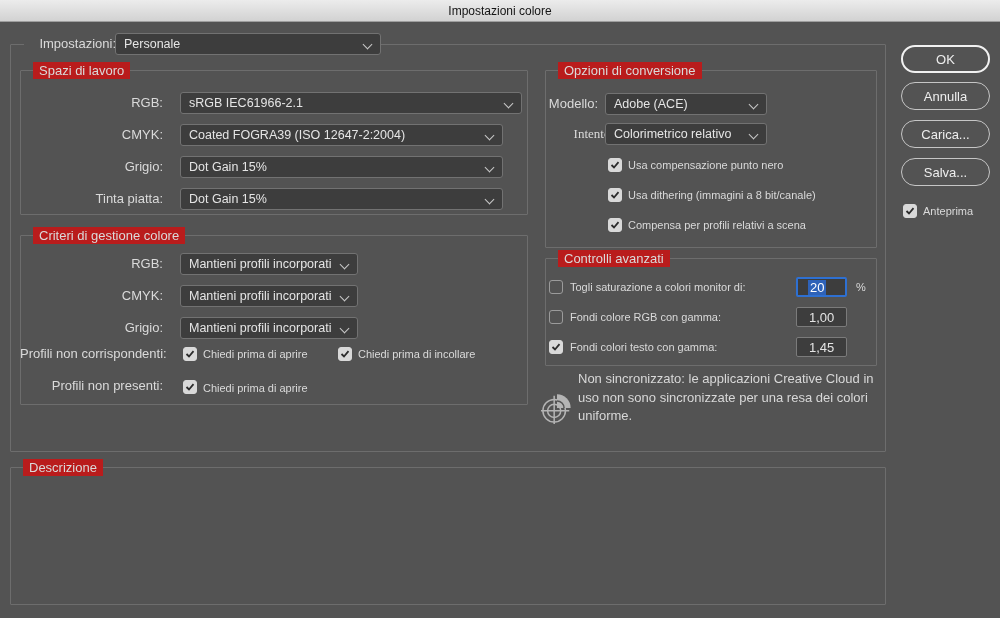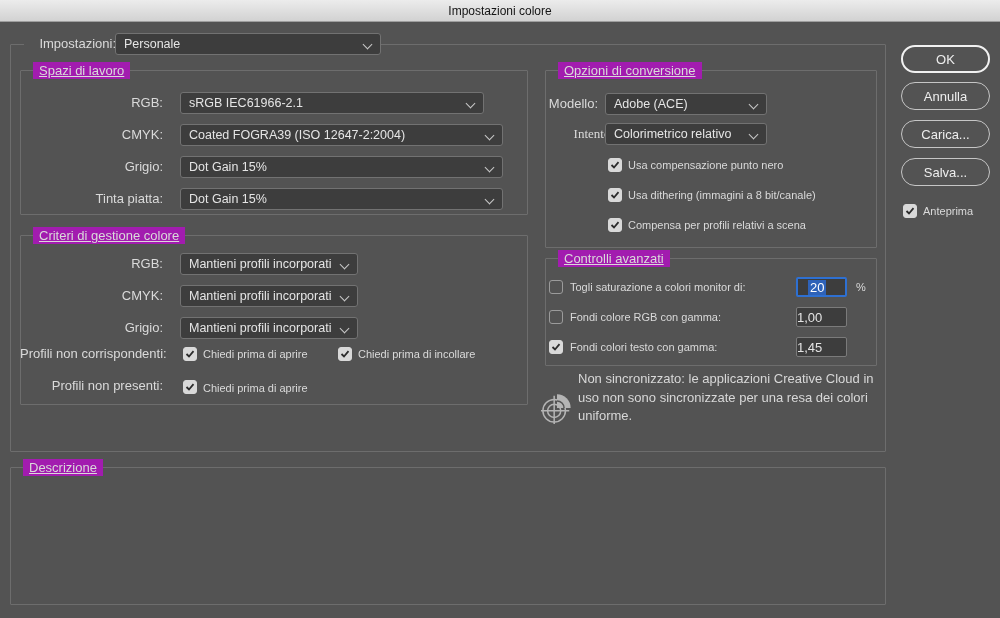--- a/index.html
+++ b/index.html
@@ -6,22 +6,22 @@
   .stage{position:relative;width:1000px;height:618px;background:#535353;overflow:hidden;}
 
   
   .titlebar{position:absolute;left:0;top:0;width:1000px;height:22px;
     background:linear-gradient(#ececec,#d2d2d2);border-bottom:1px solid #9e9e9e;
     display:flex;align-items:center;justify-content:center;box-sizing:border-box;}
   .titlebar span{font-size:12px;color:#141414;}
 
   
   .group{position:absolute;border:1px solid #6d6d6d;border-radius:1px;box-sizing:border-box;}
-  .group-label{position:absolute;top:-9px;left:12px;background:#a21caf;padding:0 6px;
-    font-size:13px;color:#dadada;line-height:17px;white-space:nowrap;text-decoration:underline;}
+  .group-label{position:absolute;top:-9px;left:12px;background:#b91c1c;padding:0 6px;
+    font-size:13px;color:#dadada;line-height:17px;white-space:nowrap;}
 
   
   .rlabel{position:absolute;text-align:right;font-size:13px;color:#dadada;line-height:22px;white-space:nowrap;}
   .cblabel{position:absolute;font-size:11px;color:#dadada;line-height:15px;white-space:nowrap;}
 
   
   .select{position:absolute;height:22px;background:#3d3d3d;border:1px solid #727272;border-radius:3px;
     box-sizing:border-box;display:flex;align-items:center;padding:0 24px 0 8px;
     font-size:12.5px;color:#e5e5e5;white-space:nowrap;overflow:hidden;}
   .chev{position:absolute;right:9px;top:7px;width:6px;height:6px;
@@ -30,21 +30,21 @@
 
   
   .checkbox{position:absolute;width:14px;height:14px;border-radius:3px;box-sizing:border-box;
     border:1px solid #9b9b9b;background:transparent;display:flex;align-items:center;justify-content:center;}
   .checkbox.checked{background:#d9d9d9;border-color:#d9d9d9;}
   .checkbox svg{display:none;width:10px;height:10px;}
   .checkbox.checked svg{display:block;}
 
   
   .textbox{position:absolute;width:51px;height:20px;background:#3d3d3d;border:1px solid #7b7b7b;
-    border-radius:2px;box-sizing:border-box;display:flex;align-items:center;padding-left:0;
+    border-radius:2px;box-sizing:border-box;display:flex;align-items:center;padding-left:12px;
     font-size:13px;color:#e4e4e4;}
   .textbox.focused{border:2px solid #2e70d2;padding-left:10px;}
   .textbox .sel{background:#2e62b8;color:#ffffff;padding:0 2px;}
 
   
   .btn{position:absolute;left:901px;width:89px;height:28px;border:1px solid #c6c6c6;border-radius:14px;
     box-sizing:border-box;background:transparent;display:flex;align-items:center;justify-content:center;
     font-size:13px;color:#eeeeee;cursor:default;}
   .btn.default{border:2px solid #f1f1f1;}
 
@@ -67,21 +67,21 @@
   </div>
   <div class="select" style="left:115px;top:33px;width:266px;">
     <span>Personale</span>
     <span class="chev"></span>
   </div>
 
   <div class="group" style="left:20px;top:70px;width:508px;height:145px;">
     <span class="group-label">Spazi di lavoro</span>
   </div>
   <span class="rlabel" style="left:30px;top:92px;width:133px;">RGB:</span>
-  <div class="select" style="left:180px;top:92px;width:304px;">
+  <div class="select" style="left:180px;top:92px;width:342px;">
     <span>sRGB IEC61966-2.1</span>
     <span class="chev"></span>
   </div>
   <span class="rlabel" style="left:30px;top:124px;width:133px;">CMYK:</span>
   <div class="select" style="left:180px;top:124px;width:323px;">
     <span>Coated FOGRA39 (ISO 12647-2:2004)</span>
     <span class="chev"></span>
   </div>
   <span class="rlabel" style="left:30px;top:156px;width:133px;">Grigio:</span>
   <div class="select" style="left:180px;top:156px;width:323px;">

